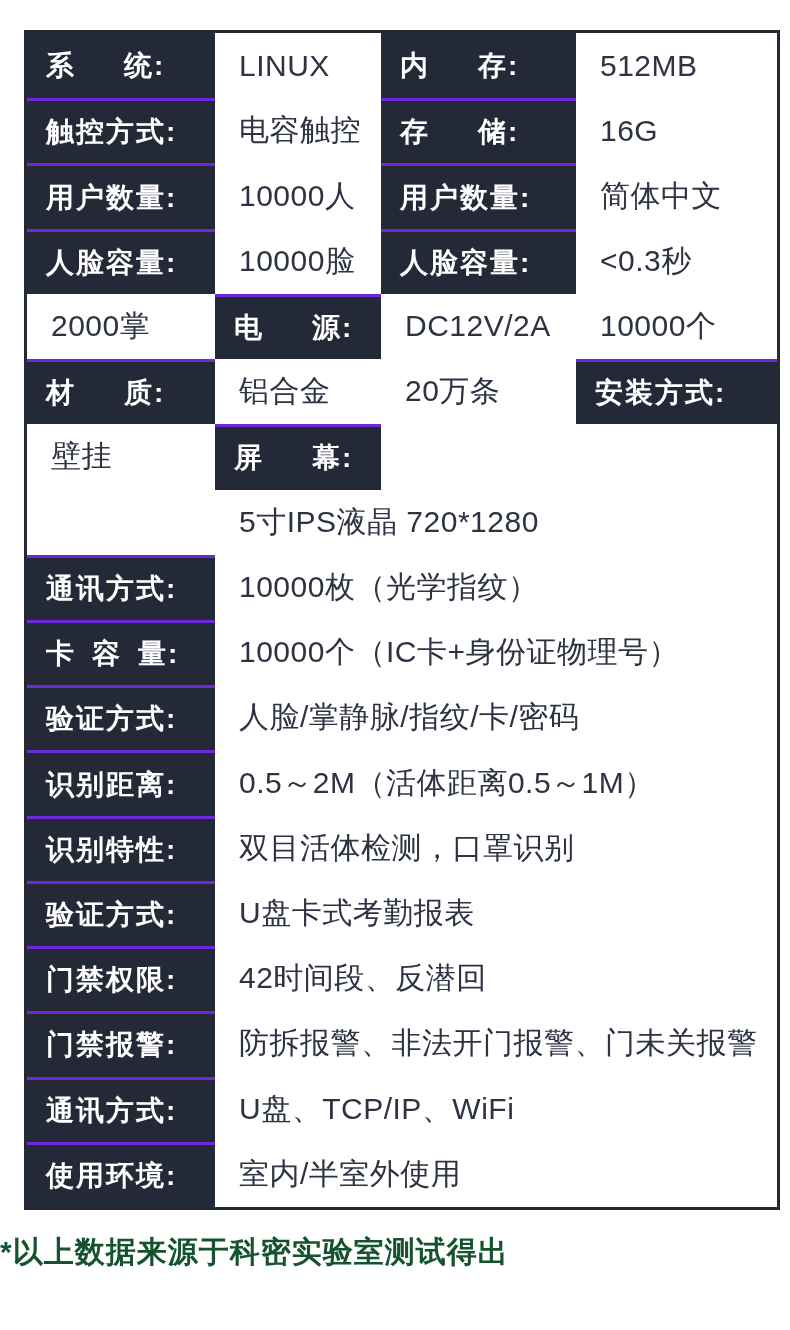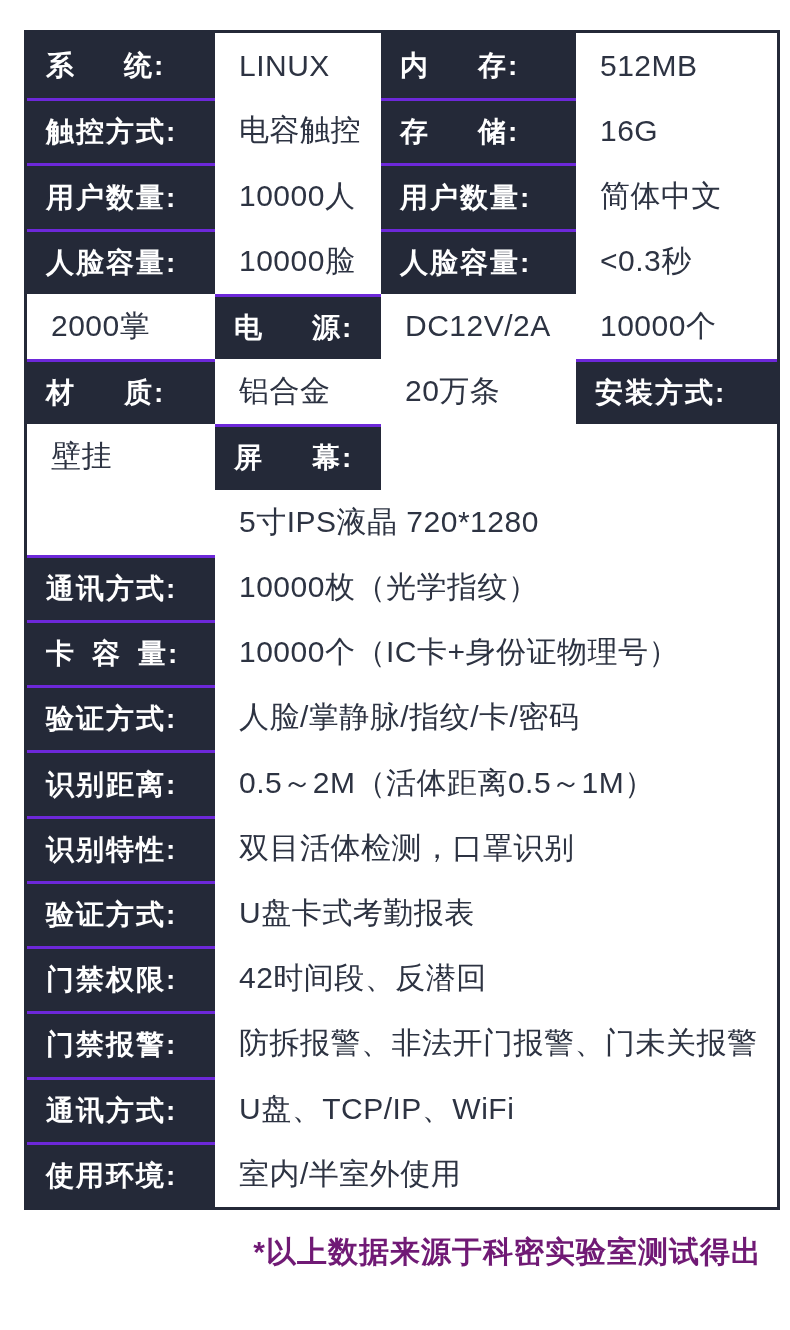--- a/index.html
+++ b/index.html
@@ -45,27 +45,27 @@
     padding: 0 6px 0 24px;
     font-size: 30px;
     font-weight: 400;
     letter-spacing: 0.5px;
     white-space: pre;
     overflow: hidden;
   }
   .cell-value.full { grid-column: 2 / 5; }
   .footnote {
     position: absolute;
-    left: 10px;
+    left: 0;
     right: 28px;
     top: 1232px;
-    text-align: right;
+    text-align: left;
     font-size: 30px;
     font-weight: 700;
-    color: #701a75;
+    color: #14532d;
     letter-spacing: 1px;
   }
 </style>
 </head>
 <body>
 
 <div class="page">
   <div class="spec-table" id="specTable">
       <div class="cell-label">系   统:</div>
       <div class="cell-value">LINUX</div>

